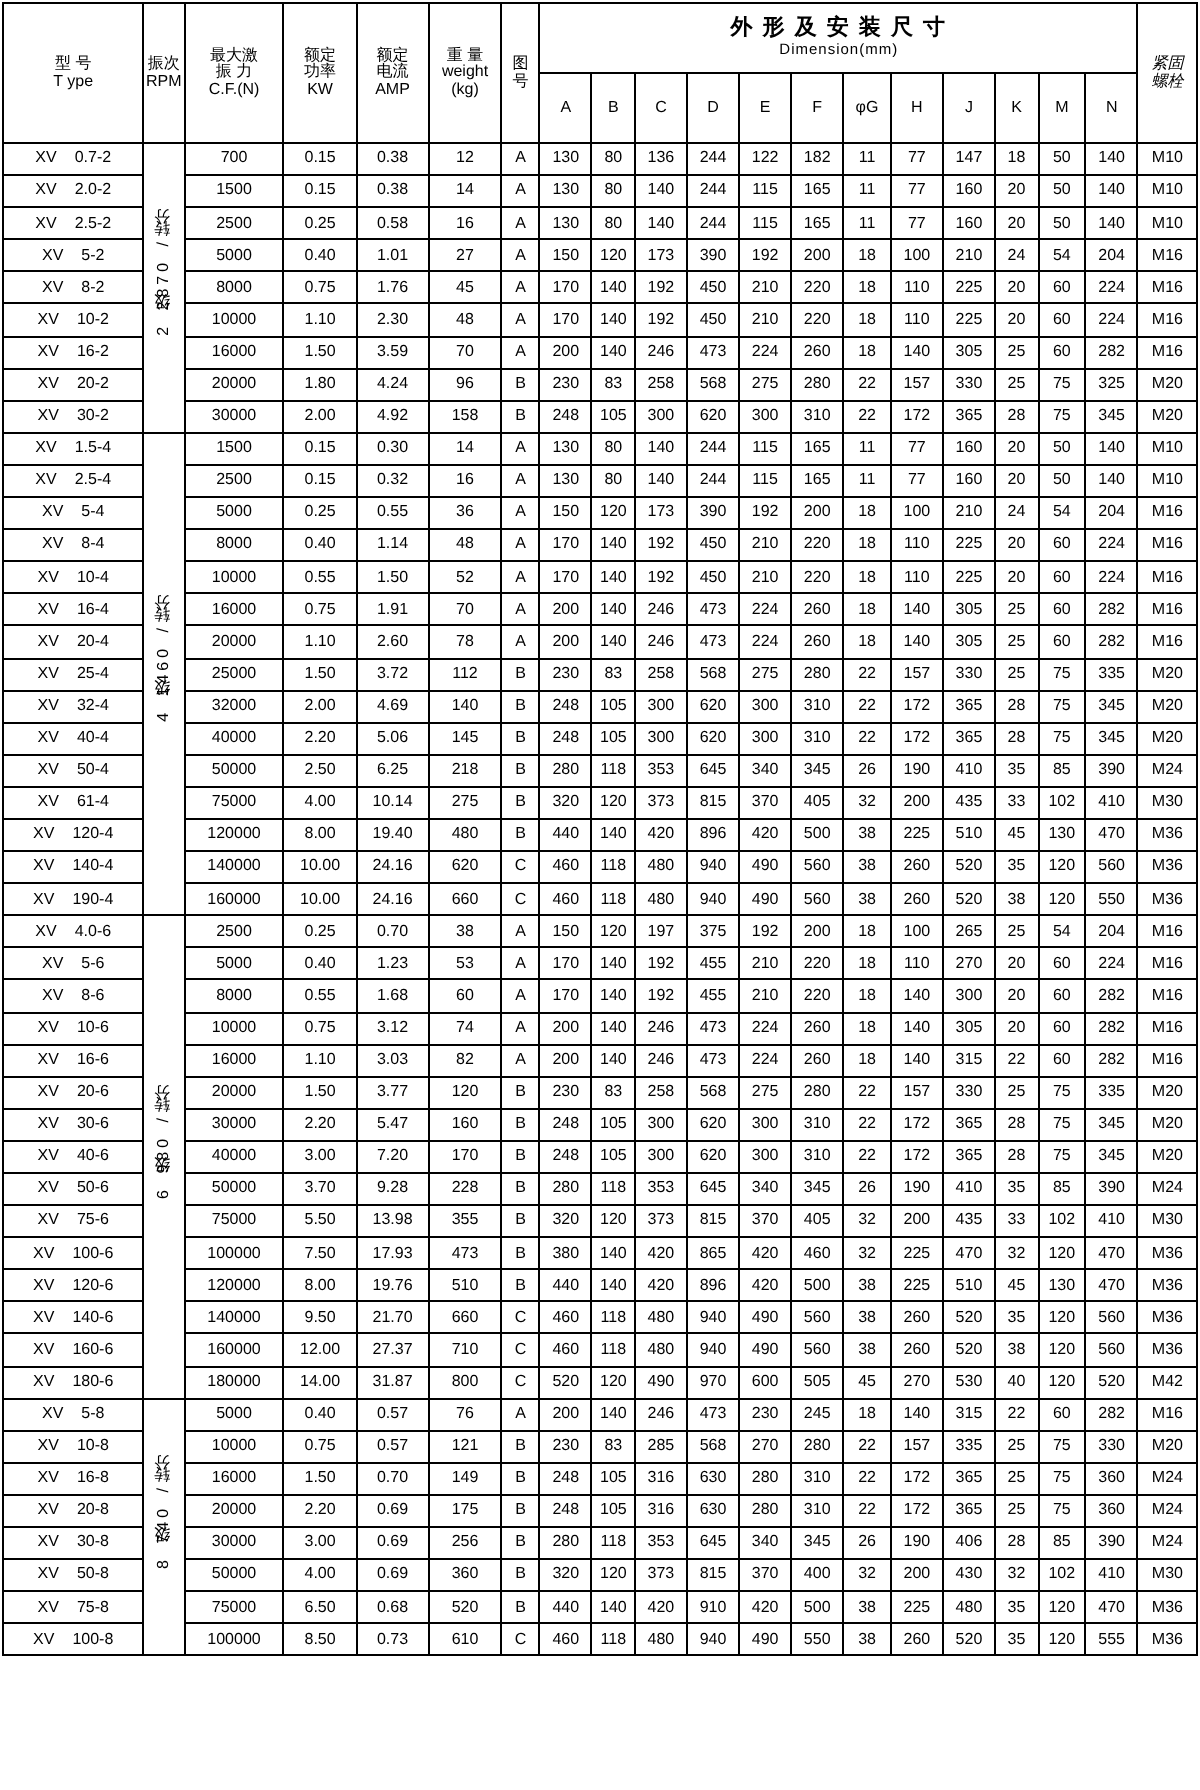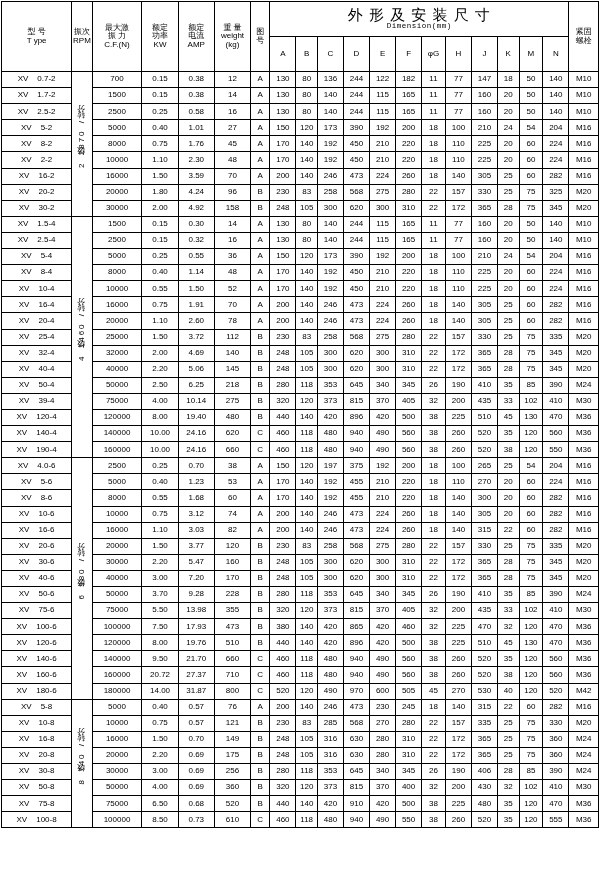--- a/index.html
+++ b/index.html
@@ -37,23 +37,23 @@
     overflow: hidden;
   }
   
   thead td {
     font-size: 8px;
     line-height: 1.1;
     height: 34px;
   }
   .hdr-2line span { display: block; }
   .hdr-model { font-size: 8.5px; }
-  .hdr-dim-title { font-size: 15px; letter-spacing: 1px; }
-  .hdr-dim-sub { font-size: 7.5px; letter-spacing: 0.5px; font-family: Liberation Mono, monospace; }
-  .hdr-bolt { font-size: 8px; }
+  .hdr-dim-title { font-size: 11px; letter-spacing: 1px; font-weight: bold; }
+  .hdr-dim-sub { font-size: 7.5px; letter-spacing: 0.5px; }
+  .hdr-bolt { font-size: 8px; font-style: italic; }
   
   td.rpm {
     font-size: 8.5px;
     padding: 0;
   }
   .vert {
     writing-mode: vertical-rl;
     text-orientation: mixed;
     transform: rotate(180deg);
     display: inline-block;
@@ -170,21 +170,21 @@
           <td class="num">182</td>
           <td class="num">11</td>
           <td class="num">77</td>
           <td class="num">147</td>
           <td class="num">18</td>
           <td class="num">50</td>
           <td class="num">140</td>
           <td class="num">M10</td>
         </tr>
         <tr>
-          <td class="model" colspan="2"><span class="mprefix">XV</span><span class="msize">1.7-2</span></td>
+          <td class="model" colspan="2"><span class="mprefix">XV</span><span class="msize">2.0-2</span></td>
           <td class="num">1500</td>
           <td class="num">0.15</td>
           <td class="num">0.38</td>
           <td class="num">14</td>
           <td class="num">A</td>
           <td class="num">130</td>
           <td class="num">80</td>
           <td class="num">140</td>
           <td class="num">244</td>
           <td class="num">115</td>
@@ -254,21 +254,21 @@
           <td class="num">220</td>
           <td class="num">18</td>
           <td class="num">110</td>
           <td class="num">225</td>
           <td class="num">20</td>
           <td class="num">60</td>
           <td class="num">224</td>
           <td class="num">M16</td>
         </tr>
         <tr>
-          <td class="model" colspan="2"><span class="mprefix">XV</span><span class="msize">2-2</span></td>
+          <td class="model" colspan="2"><span class="mprefix">XV</span><span class="msize">10-2</span></td>
           <td class="num">10000</td>
           <td class="num">1.10</td>
           <td class="num">2.30</td>
           <td class="num">48</td>
           <td class="num">A</td>
           <td class="num">170</td>
           <td class="num">140</td>
           <td class="num">192</td>
           <td class="num">450</td>
           <td class="num">210</td>
@@ -570,21 +570,21 @@
           <td class="num">345</td>
           <td class="num">26</td>
           <td class="num">190</td>
           <td class="num">410</td>
           <td class="num">35</td>
           <td class="num">85</td>
           <td class="num">390</td>
           <td class="num">M24</td>
         </tr>
         <tr>
-          <td class="model" colspan="2"><span class="mprefix">XV</span><span class="msize">39-4</span></td>
+          <td class="model" colspan="2"><span class="mprefix">XV</span><span class="msize">61-4</span></td>
           <td class="num">75000</td>
           <td class="num">4.00</td>
           <td class="num">10.14</td>
           <td class="num">275</td>
           <td class="num">B</td>
           <td class="num">320</td>
           <td class="num">120</td>
           <td class="num">373</td>
           <td class="num">815</td>
           <td class="num">370</td>
@@ -930,21 +930,21 @@
           <td class="num">260</td>
           <td class="num">520</td>
           <td class="num">35</td>
           <td class="num">120</td>
           <td class="num">560</td>
           <td class="num">M36</td>
         </tr>
         <tr>
           <td class="model" colspan="2"><span class="mprefix">XV</span><span class="msize">160-6</span></td>
           <td class="num">160000</td>
-          <td class="num">20.72</td>
+          <td class="num">12.00</td>
           <td class="num">27.37</td>
           <td class="num">710</td>
           <td class="num">C</td>
           <td class="num">460</td>
           <td class="num">118</td>
           <td class="num">480</td>
           <td class="num">940</td>
           <td class="num">490</td>
           <td class="num">560</td>
           <td class="num">38</td>

